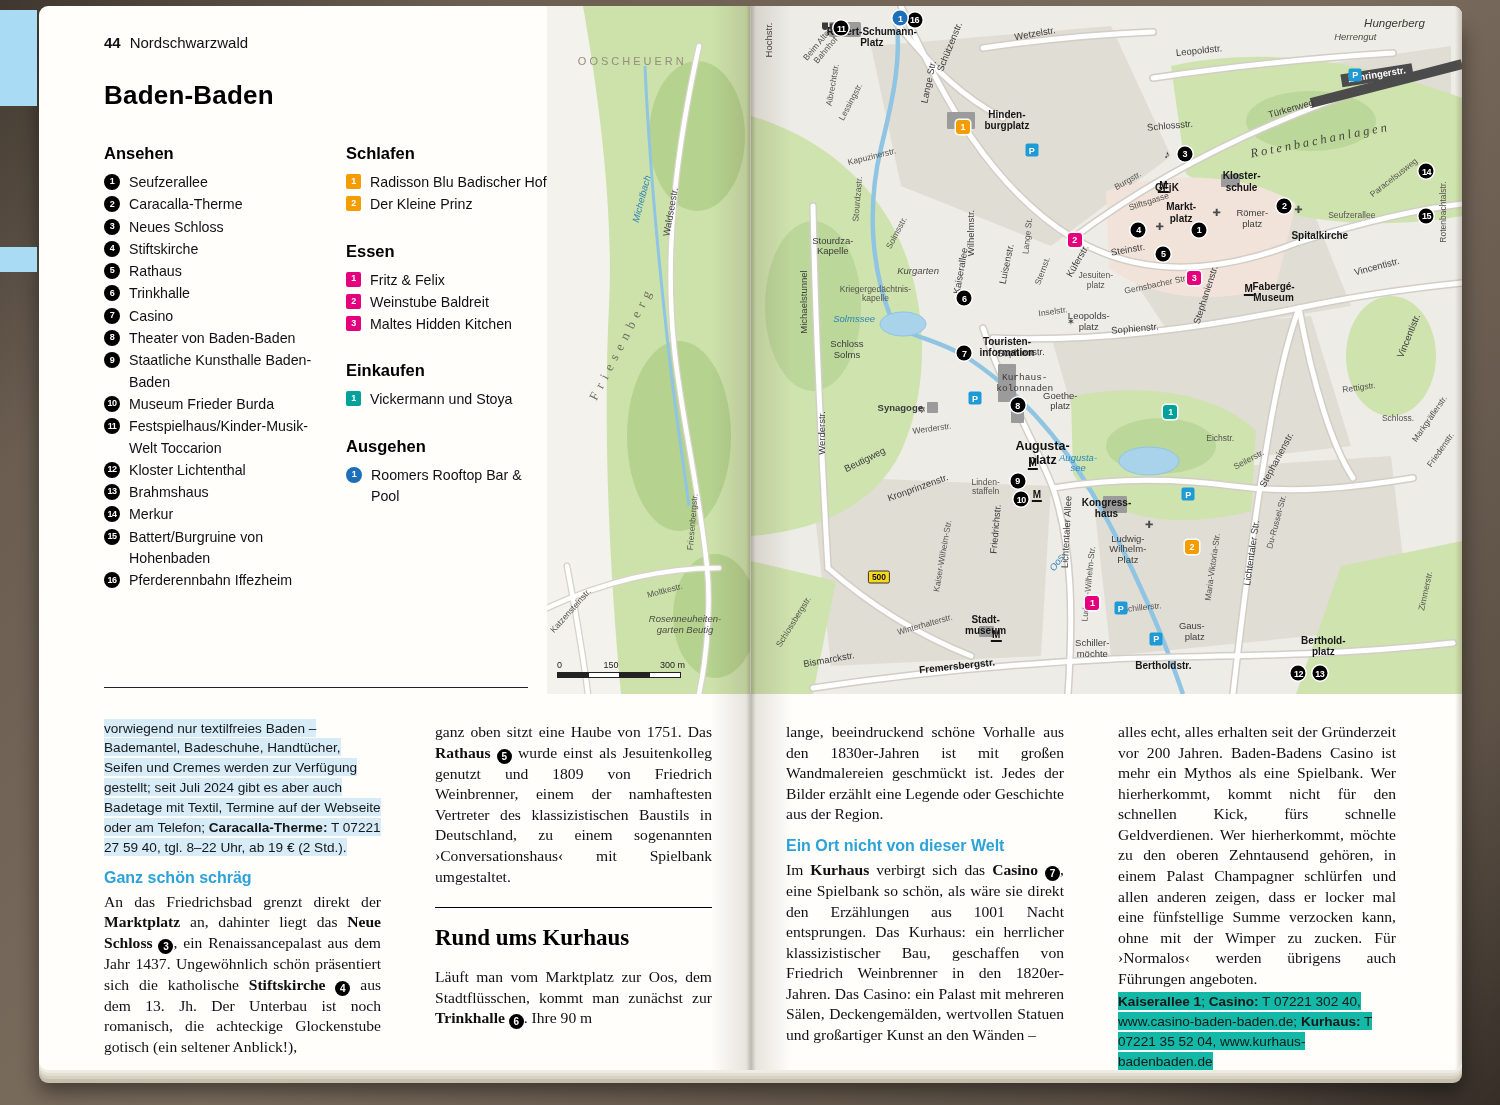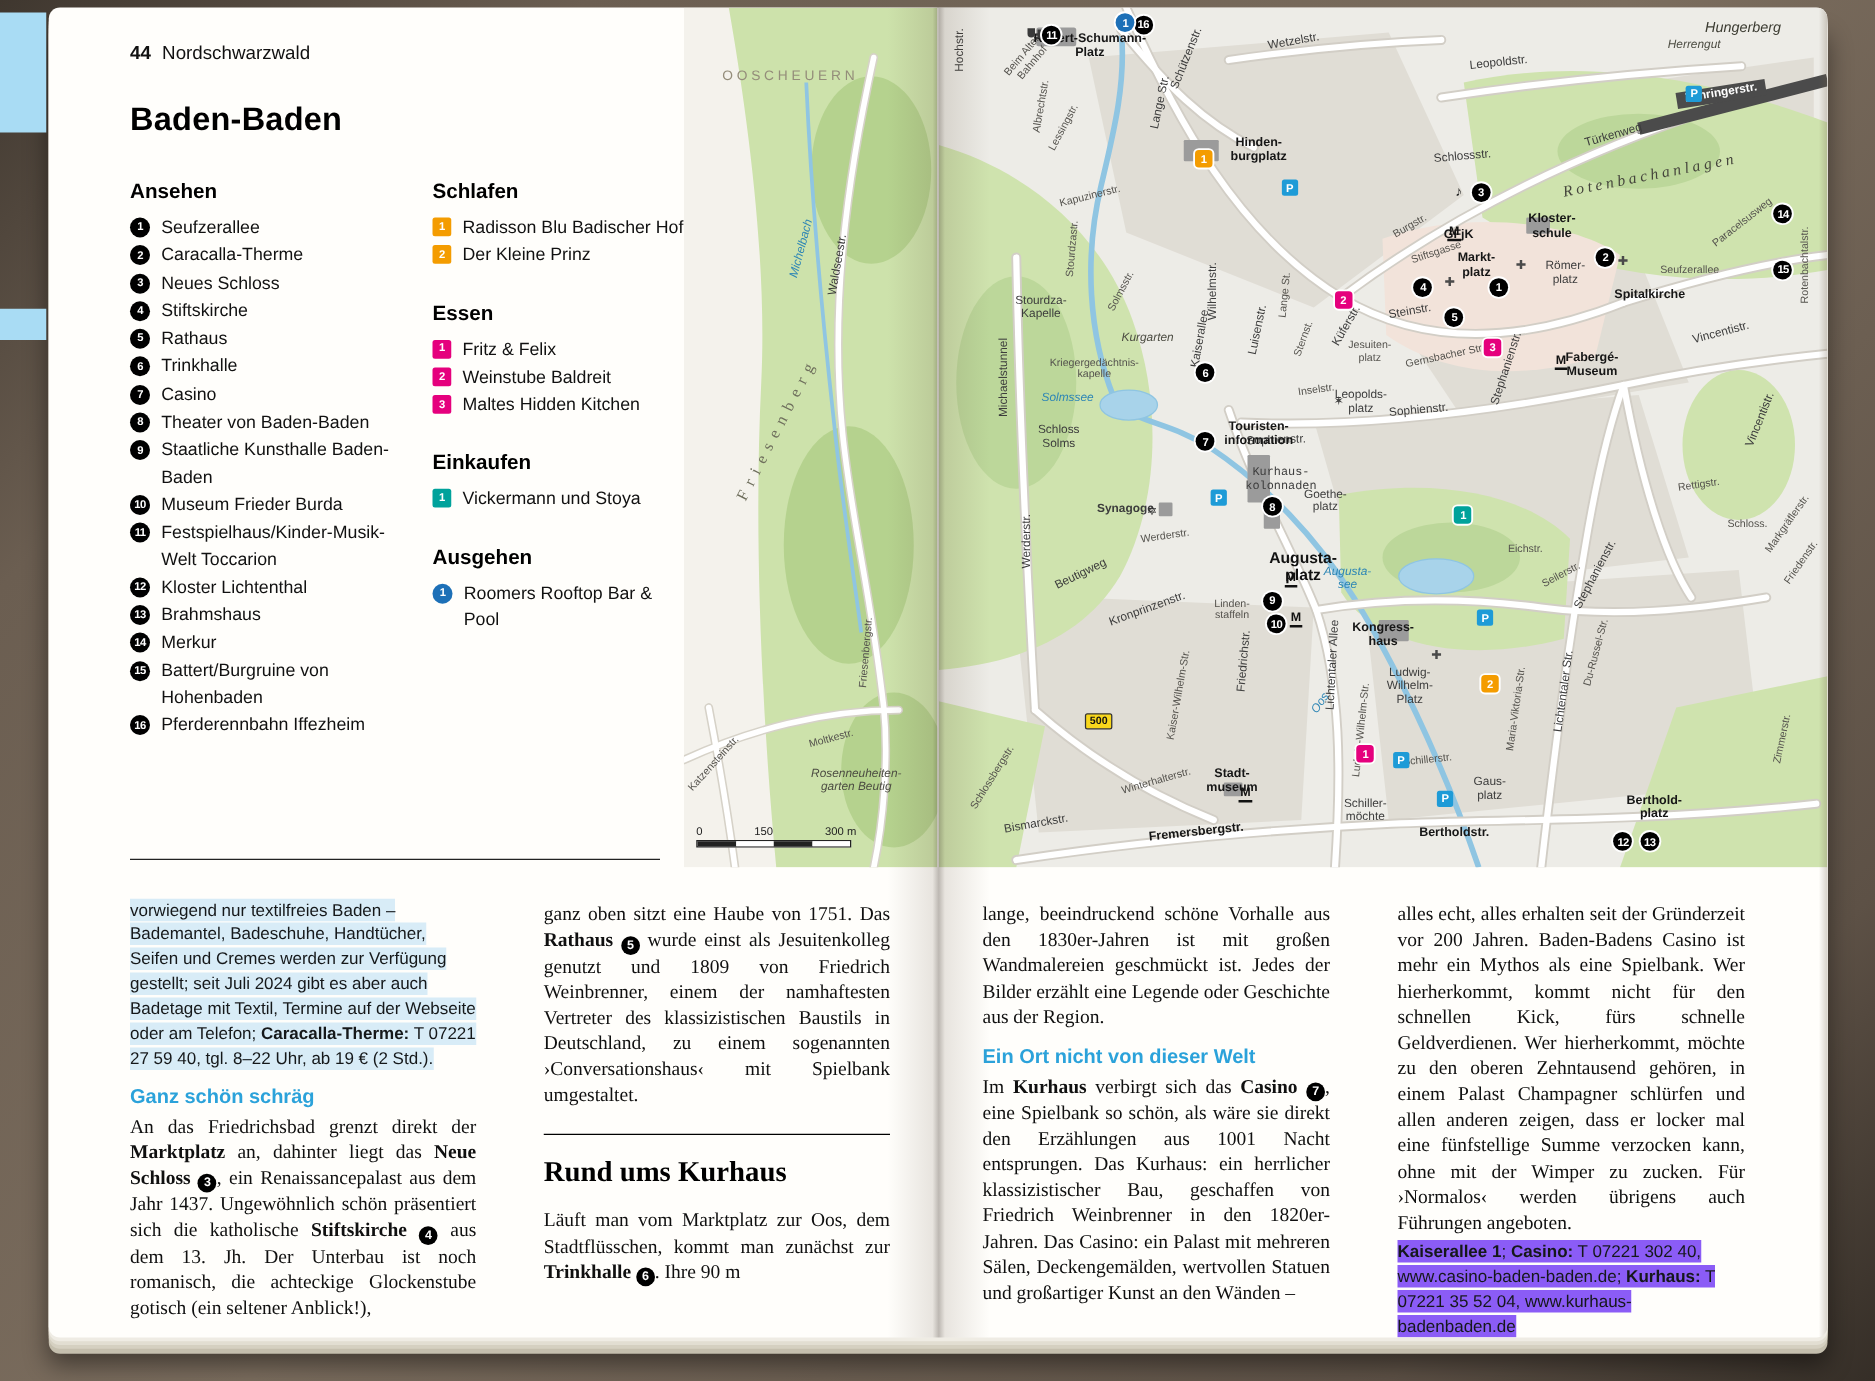--- a/index.html
+++ b/index.html
@@ -448,21 +448,21 @@
 museum</div>
             <div class="ml st-sm" style="left: 24.5%; top: 90%; transform: translate(-50%, -50%) rotate(-16deg);">Winterhalterstr.</div>
             <div class="ml st-sm" style="left: 6%; top: 89.5%; transform: translate(-50%, -50%) rotate(-58deg);">Schlossbergstr.</div>
             <div class="ml st" style="left: 11%; top: 95%; transform: translate(-50%, -50%) rotate(-10deg);">Bismarckstr.</div>
             <div class="ml place" style="left: 29%; top: 96%; transform: translate(-50%, -50%) rotate(-6deg);">Fremersbergstr.</div>
             <div class="ml st" style="left: 48%; top: 93.5%; transform: translate(-50%, -50%);">Schiller-
 möchte</div>
             <div class="ml place" style="left: 58%; top: 96%; transform: translate(-50%, -50%);">Bertholdstr.</div>
             <div class="ml place" style="left: 80.5%; top: 93%; transform: translate(-50%, -50%);">Berthold-
 platz</div>
-            <div class="ml st" style="left: 62%; top: 91%; transform: translate(-50%, -50%);">Gaus-
+            <div class="ml st" style="left: 62%; top: 91%; transform: translate(-50%, -50%); text-align: right;">Gaus-
 platz</div>
             <div class="ml st-sm" style="left: 55%; top: 87.5%; transform: translate(-50%, -50%) rotate(-6deg);">Schillerstr.</div>
             <div class="ml st-sm" style="left: 65%; top: 81.5%; transform: translate(-50%, -50%) rotate(-82deg);">Maria-Viktoria-Str.</div>
             <div class="ml st" style="left: 70.5%; top: 79.5%; transform: translate(-50%, -50%) rotate(-82deg);">Lichtentaler Str.</div>
             <div class="ml st-sm" style="left: 74%; top: 75%; transform: translate(-50%, -50%) rotate(-75deg);">Du-Russel-Str.</div>
             <div class="ml st-sm" style="left: 95%; top: 85%; transform: translate(-50%, -50%) rotate(-78deg);">Zimmerstr.</div>
             <div class="ml st-sm" style="left: 97%; top: 64.5%; transform: translate(-50%, -50%) rotate(-55deg);">Friedenstr.</div>
             <div class="ml st-sm" style="left: 95.5%; top: 60%; transform: translate(-50%, -50%) rotate(-55deg);">Markgräflerstr.</div>
             <div class="ml st-sm" style="left: 91%; top: 60%; transform: translate(-50%, -50%);">Schloss.</div>
             <div class="ml st-sm" style="left: 66%; top: 63%; transform: translate(-50%, -50%);">Eichstr.</div>
@@ -528,21 +528,21 @@
       </div>
 
       <div class="art art-right" id="art-right">
           <div class="col">
             <p class="para">lange, beeindruckend schöne Vorhalle aus den 1830er-Jahren ist mit großen Wandmalereien geschmückt ist. Jedes der Bilder erzählt eine Legende oder Geschichte aus der Region.</p>
             <h3 class="subhead" style="color: rgb(43, 162, 218);">Ein Ort nicht von dieser Welt</h3>
             <p class="para">Im <b>Kurhaus</b> verbirgt sich das <b>Casino</b> <span class="inb">7</span>, eine Spielbank so schön, als wäre sie direkt den Erzählungen aus 1001 Nacht entsprungen. Das Kurhaus: ein herrlicher klassizistischer Bau, geschaffen von Friedrich Weinbrenner in den 1820er-Jahren. Das Casino: ein Palast mit mehreren Sälen, Deckengemälden, wertvollen Statuen und großartiger Kunst an den Wänden –</p>
           </div>
           <div class="col">
             <p class="para">alles echt, alles erhalten seit der Gründerzeit vor 200 Jahren. Baden-Badens Casino ist mehr ein Mythos als eine Spielbank. Wer hierherkommt, kommt nicht für den schnellen Kick, fürs schnelle Geldverdienen. Wer hierherkommt, möchte zu den oberen Zehntausend gehören, in einem Palast Champagner schlürfen und allen anderen zeigen, dass er locker mal eine fünfstellige Summe verzocken kann, ohne mit der Wimper zu zucken. Für ›Normalos‹ werden übrigens auch Führungen angeboten.</p>
-            <p class="service"><span class="hl" style="background:#8b5cf6"><b>Kaiserallee 1</b>; <b>Casino:</b> T 07221 302 40, www.casino-baden-baden.de; <b>Kurhaus:</b> T 07221 35 52 04, www.kurhaus-badenbaden.de</span></p>
+            <p class="service"><span class="hl" style="background:#14b8a6"><b>Kaiserallee 1</b>; <b>Casino:</b> T 07221 302 40, www.casino-baden-baden.de; <b>Kurhaus:</b> T 07221 35 52 04, www.kurhaus-badenbaden.de</span></p>
           </div>
         </div>
     </div>
 
     <div class="gutter"></div>
   </div>
 
   <div class="edge-tab tab1" style="background: rgb(169, 220, 244);"></div>
   <div class="edge-tab tab2" style="background: rgb(169, 220, 244);"></div>
 </div>

